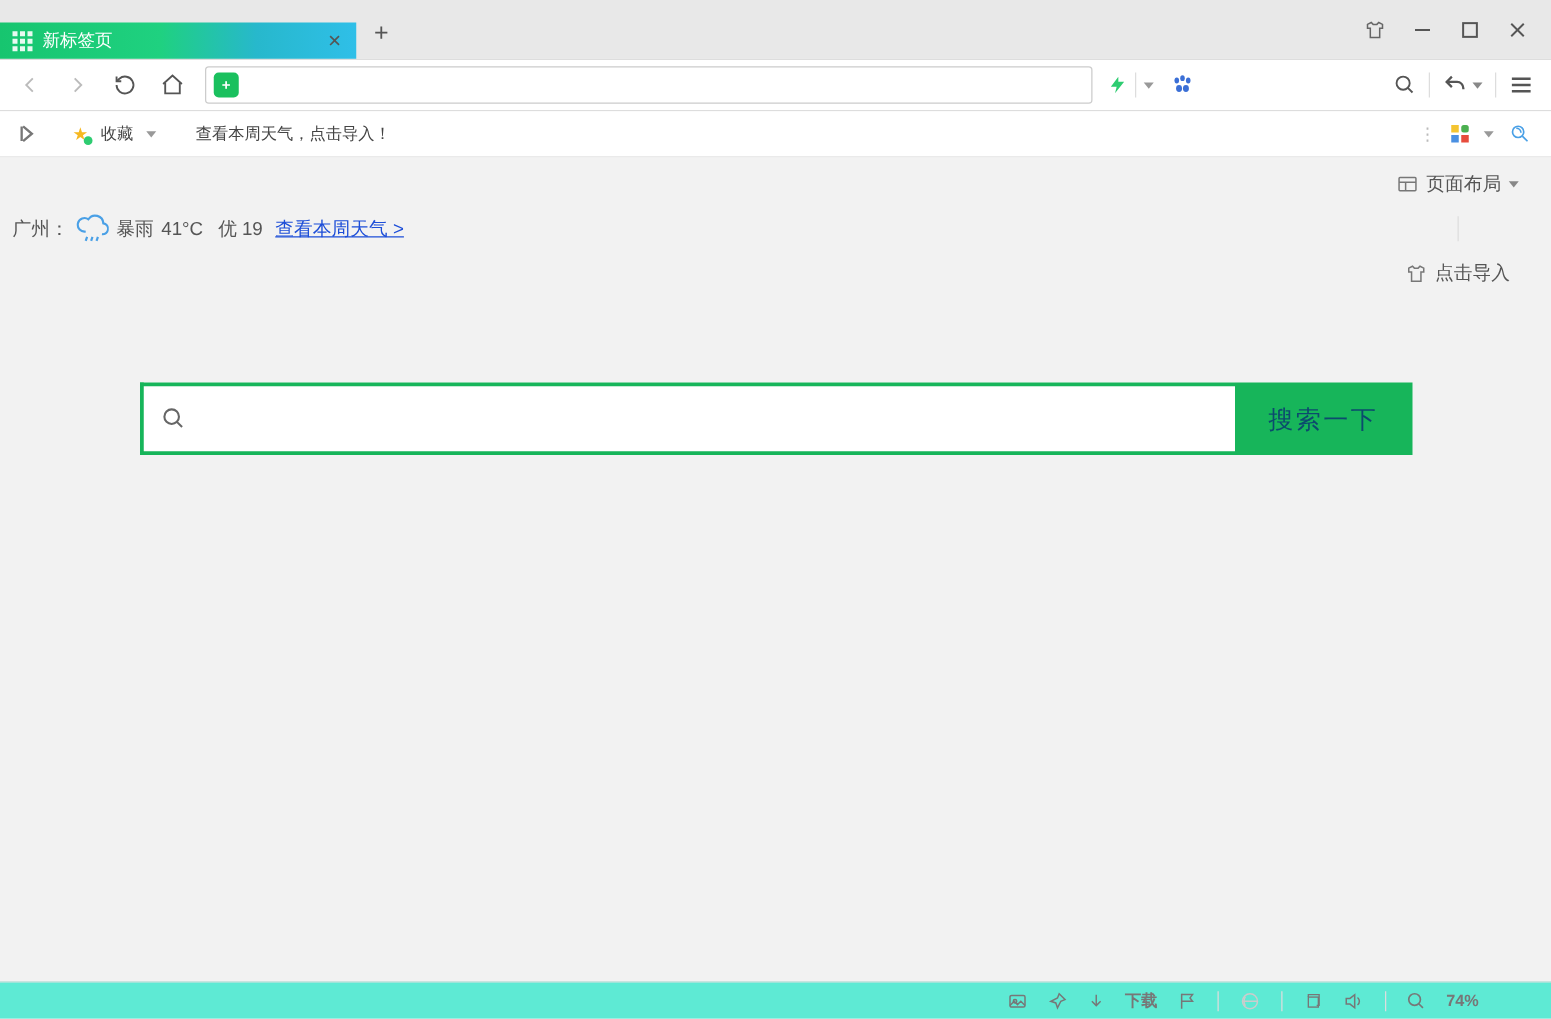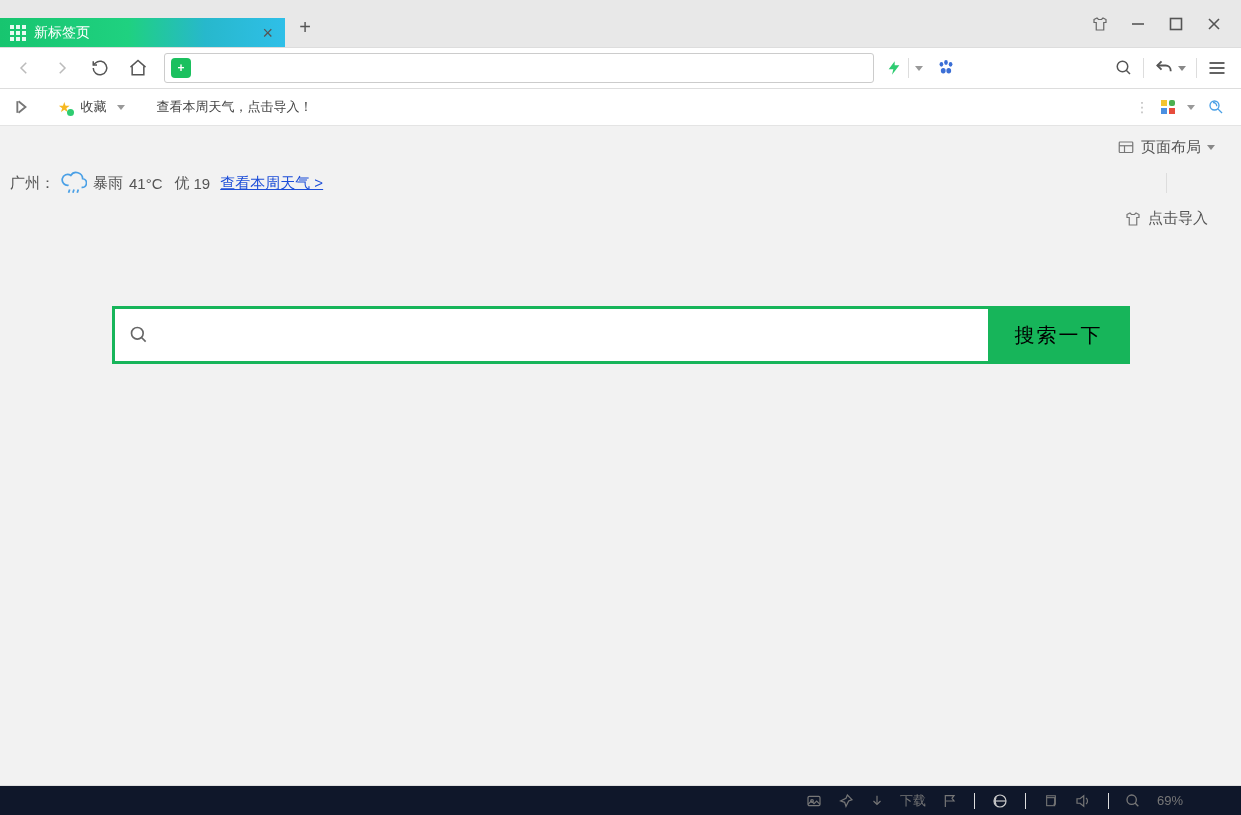--- a/index.html
+++ b/index.html
@@ -39,24 +39,24 @@
   .info-row { display: flex; align-items: center; padding: 12px 10px 0 10px; font-size: 15px; color:#555;text-align:center;}
   .weather-icon { margin: 0 6px; }
   .wlink { color: #1d4ed8; text-decoration: underline; cursor:pointer;}
   .info-right { margin-left:auto; display:flex; align-items:center; gap:16px; padding-right:16px;flex-direction:column;}
   .info-right .item { display:flex; align-items:center; gap:6px; cursor:pointer; color:#555;}
   .tri-down { width:0; height:0; border-left:4px solid transparent; border-right:4px solid transparent; border-top:5px solid #888;}
   
   .searchbox { width: 1018px; height: 58px; margin: 78px auto 0; display:flex; }
   .searchbox .sinput { flex:1; border: 3px solid #17b55a; border-right:none; display:flex; align-items:center; padding:0 14px; background:#fff;}
   .searchbox .sinput input { flex:1; border:none; outline:none; font-size:16px;}
-  .searchbox button { width:142px; background:#17b55a; color:#000000; border:none; font-size:20px; font-weight:500; cursor:pointer; letter-spacing:2px;}
-  
-  
-  .statusbar { position:absolute; bottom:0; left:0; right:0; height:30px; background:#0f172a; border-top:1px solid #e0e0e0; display:flex; align-items:center; justify-content:flex-end; padding:0 10px; gap:16px; font-size:13px; color:#777;}
+  .searchbox button { width:142px; background:#17b55a; color:#0c4a6e; border:none; font-size:20px; font-weight:500; cursor:pointer; letter-spacing:2px;}
+  
+  
+  .statusbar { position:absolute; bottom:0; left:0; right:0; height:30px; background:#5eead4; border-top:1px solid #e0e0e0; display:flex; align-items:center; justify-content:flex-end; padding:0 10px; gap:16px; font-size:13px; color:#777;font-weight:bold;}
   .statusbar .sep{ width:1px; height:16px; background:#ddd;}
   .statusbar span {cursor:pointer; display:flex; align-items:center; gap:4px;}
   .resize-grip{ display:grid; grid-template-columns:2px 2px 2px; grid-template-rows:2px 2px 2px; gap:2px; transform:translateY(2px);}
   .resize-grip div{background:#aaa;}
   .resize-grip div:nth-child(1),.resize-grip div:nth-child(2),.resize-grip div:nth-child(4){background:transparent;}
   
   svg { display:block; }
   .chev { width:0; height:0; border-left:4px solid transparent; border-right:4px solid transparent; border-top:5px solid #999;}
 </style>
 </head>
@@ -304,21 +304,21 @@
         <path d="M16 8 a5 5 0 0 1 0 8"></path>
       </svg>
     </span>
   <span class="sep"></span>
   <span>
       <svg width="16" height="16" viewBox="0 0 24 24" fill="none" stroke="#777" stroke-width="2">
         <circle cx="10" cy="10" r="7"></circle>
         <line x1="20" y1="20" x2="15" y2="15"></line>
       </svg>
     </span>
-  <span>69%</span>
+  <span>74%</span>
   <span class="resize-grip">
       <div></div>
       <div></div>
       <div></div>
       <div></div>
       <div></div>
       <div></div>
       <div></div>
       <div></div>
       <div></div>

